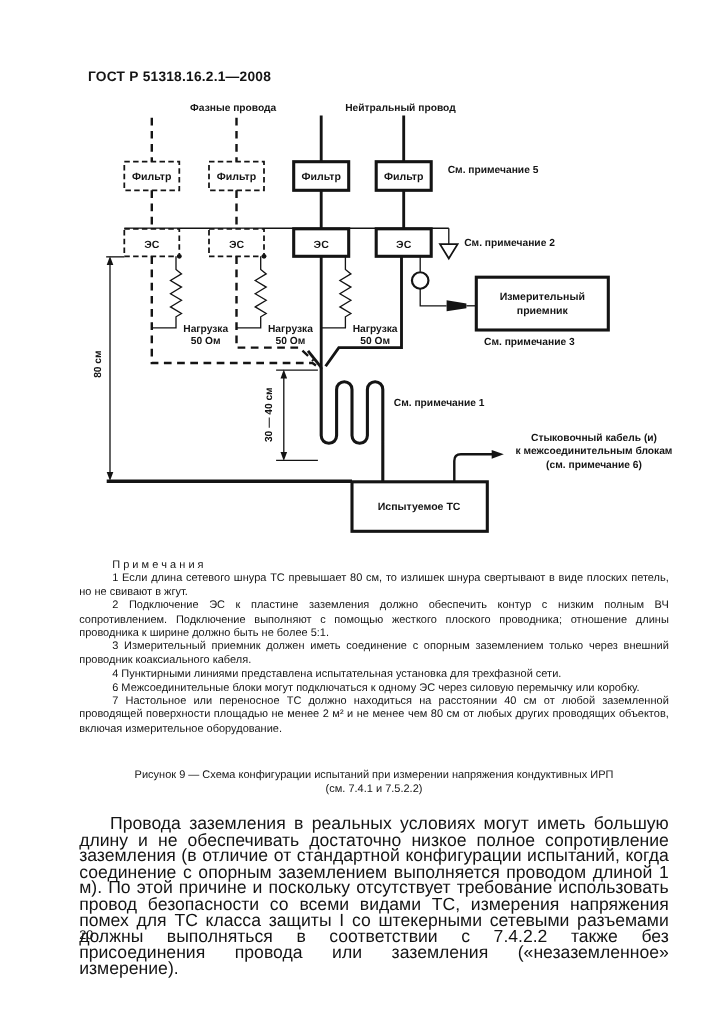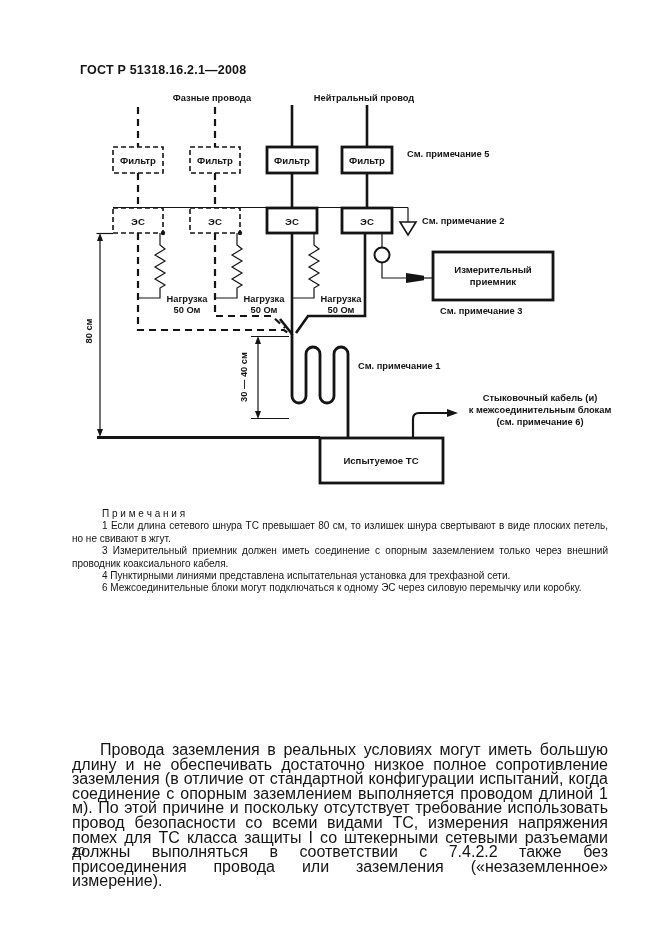--- a/index.html
+++ b/index.html
@@ -128,25 +128,31 @@
     <path fill="none" stroke="#141414" stroke-width="2.2" d="M413,353 V334 Q413,328 419,328 H448"></path>
     <polygon class="ink" points="458,328 447,324 447,332"></polygon>
     <text class="dlab" x="540" y="316" text-anchor="middle">Стыковочный кабель (и)</text>
     <text class="dlab" x="540" y="328" text-anchor="middle">к межсоединительным блокам</text>
     <text class="dlab" x="540" y="340" text-anchor="middle">(см. примечание 6)</text>
   </svg>
 
   <div class="notes">
     <p class="ntitle">П р и м е ч а н и я</p>
     <p>1 Если длина сетевого шнура ТС превышает 80 см, то излишек шнура свертывают в виде плоских петель, но не свивают в жгут.</p>
+    <p>2 Подключение ЭС к пластине заземления должно обеспечить контур с низким полным ВЧ сопротивлением. Подключение выполняют с помощью жесткого плоского проводника; отношение длины проводника к ширине должно быть не более 5:1.</p>
     <p>3 Измерительный приемник должен иметь соединение с опорным заземлением только через внешний проводник коаксиального кабеля.</p>
     <p>4 Пунктирными линиями представлена испытательная установка для трехфазной сети.</p>
     <p>6 Межсоединительные блоки могут подключаться к одному ЭС через силовую перемычку или коробку.</p>
+    <p>7 Настольное или переносное ТС должно находиться на расстоянии 40 см от любой заземленной проводящей поверхности площадью не менее 2 м² и не менее чем 80 см от любых других проводящих объектов, включая измерительное оборудование.</p>
   </div>
 
+  <div class="caption">
+    <div>Рисунок 9 — Схема конфигурации испытаний при измерении напряжения кондуктивных ИРП</div>
+    <div>(см. 7.4.1 и 7.5.2.2)</div>
+  </div>
 
   <div class="bodytext">
     <p>Провода заземления в реальных условиях могут иметь большую длину и не обеспечивать достаточно низкое полное сопротивление заземления (в отличие от стандартной конфигурации испытаний, когда соединение с опорным заземлением выполняется проводом длиной 1 м). По этой причине и поскольку отсутствует требование использовать провод безопасности со всеми видами ТС, измерения напряжения помех для ТС класса защиты I со штекерными сетевыми разъемами должны выполняться в соответствии с 7.4.2.2 также без присоединения провода или заземления («незаземленное» измерение).</p>
   </div>
 
   <div class="pagenum">20</div>
 
 </div>
 
 </body></html>

